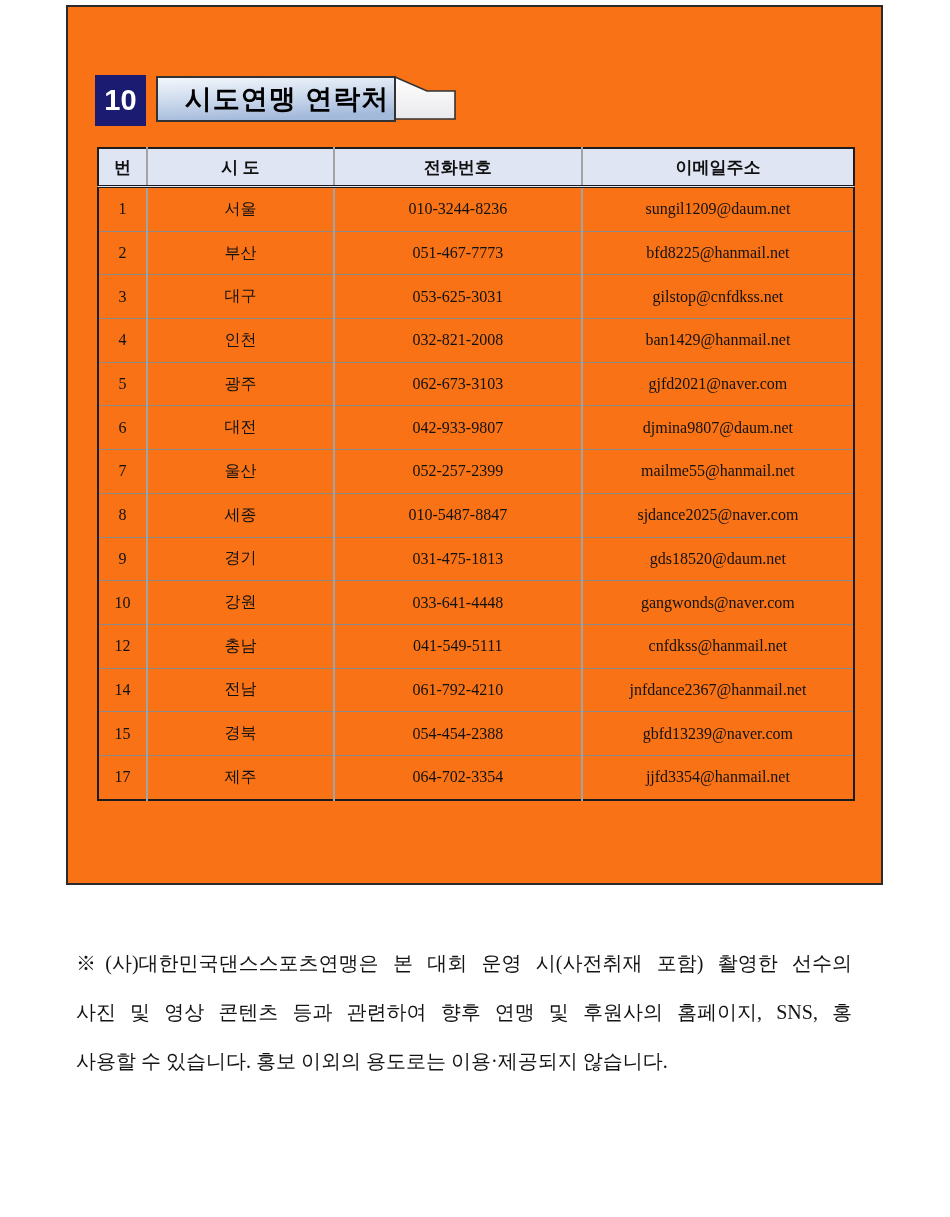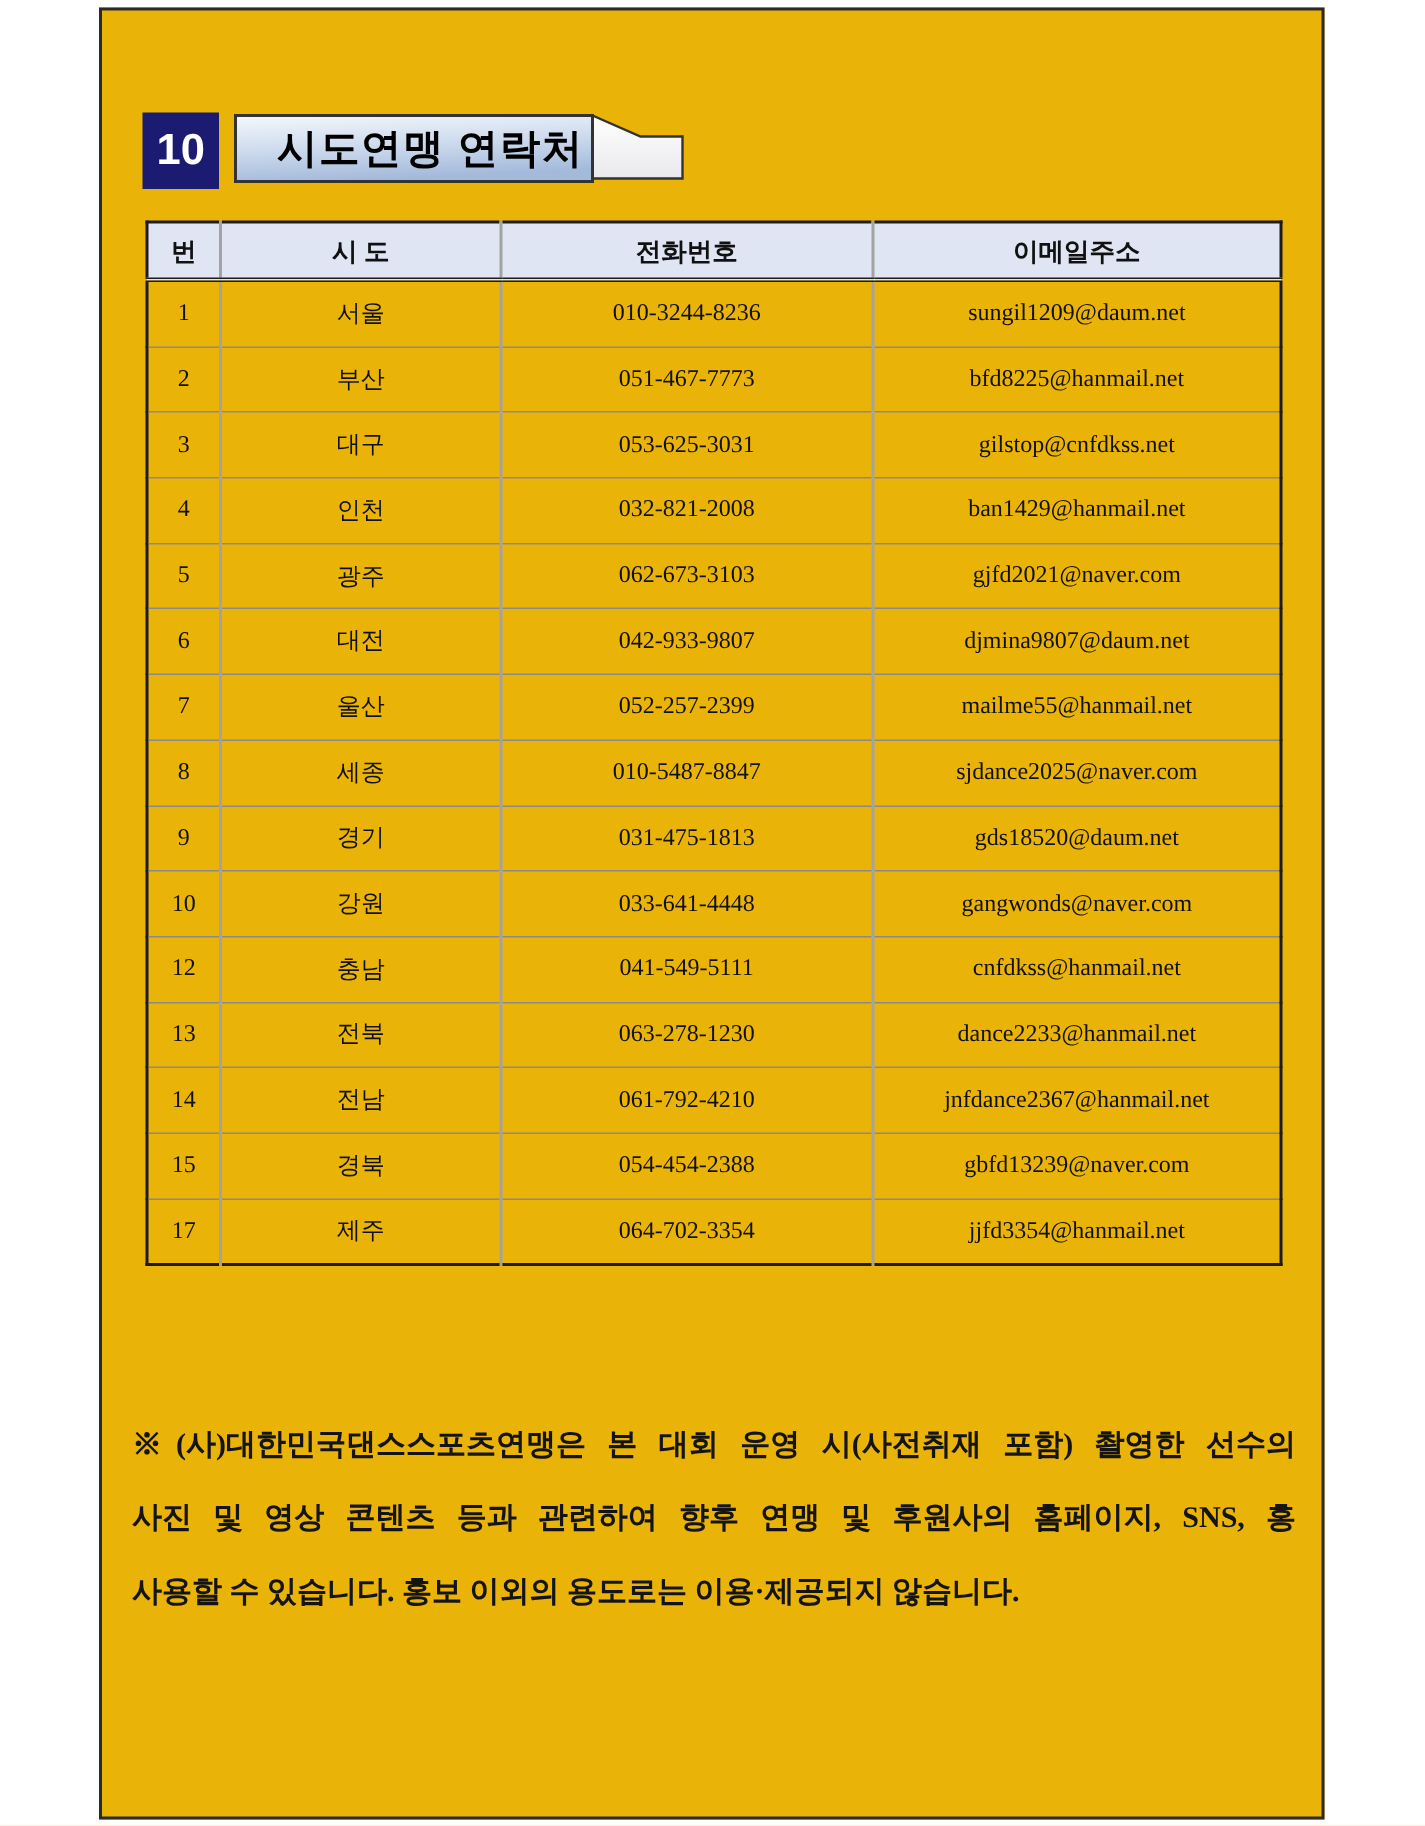--- a/index.html
+++ b/index.html
@@ -1,19 +1,19 @@
 <!DOCTYPE html>
 <html><head>
 <meta charset="utf-8">
 <style>
   html,body{margin:0;padding:0;background:#ffffff;}
   .canvas{position:relative;width:950px;height:1217px;background:#ffffff;overflow:hidden;
           font-family:"Liberation Serif","DejaVu Serif",serif;color:#111;}
-  .page{position:absolute;left:66px;top:5px;width:817px;height:1208px;
-        border:2px solid #2a2a2a;background:#eab308;box-sizing:border-box;}
+  .page{position:absolute;left:66px;top:5px;width:817px;height:880px;
+        border:2px solid #2a2a2a;background:#f97316;box-sizing:border-box;}
 
   
   .sec-badge{position:absolute;left:27px;top:68px;width:51px;height:51px;
              display:flex;align-items:center;justify-content:center;
              color:#ffffff;font-family:"Liberation Sans","DejaVu Sans",sans-serif;
              font-weight:bold;font-size:29px;}
   .banner-wrap{position:absolute;left:87px;top:62px;width:306px;height:60px;}
   .banner-svg{position:absolute;left:0;top:0;}
   .banner-title{position:absolute;left:2px;top:9px;width:236px;height:42px;
                 display:flex;align-items:center;justify-content:center;
@@ -30,22 +30,22 @@
                           border-bottom:3px double #1c1c1c;}
   .contact-table td{height:42.7px;font-size:16px;
                     border-top:1px solid #8a8a8a;}
   .contact-table th + th, .contact-table td + td{border-left:2px solid #a3a3a3;}
   .col-no{width:6.5%;}
   .col-region{width:24.7%;}
   .col-phone{width:32.8%;}
   .col-email{width:36%;}
 
   
-  .notice{position:absolute;left:20px;top:932px;width:776px;
-          font-size:20px;font-weight:bold;line-height:49px;color:#141414;
+  .notice{position:absolute;left:8px;top:932px;width:776px;
+          font-size:20px;font-weight:normal;line-height:49px;color:#141414;
           font-family:"Liberation Serif","DejaVu Serif",serif;}
   .notice-line{text-align:justify;text-align-last:justify;white-space:normal;}
   .notice-line.last{text-align:left;text-align-last:left;}
 </style>
 </head>
 <body>
 
 <div class="canvas">
   <div class="page">
 
@@ -148,26 +148,20 @@
         <td>033-641-4448</td>
         <td>gangwonds@naver.com</td>
       </tr>
           <tr>
         <td>12</td>
         <td>충남</td>
         <td>041-549-5111</td>
         <td>cnfdkss@hanmail.net</td>
       </tr>
           <tr>
-        <td>13</td>
-        <td>전북</td>
-        <td>063-278-1230</td>
-        <td>dance2233@hanmail.net</td>
-      </tr>
-          <tr>
         <td>14</td>
         <td>전남</td>
         <td>061-792-4210</td>
         <td>jnfdance2367@hanmail.net</td>
       </tr>
           <tr>
         <td>15</td>
         <td>경북</td>
         <td>054-454-2388</td>
         <td>gbfd13239@naver.com</td>

